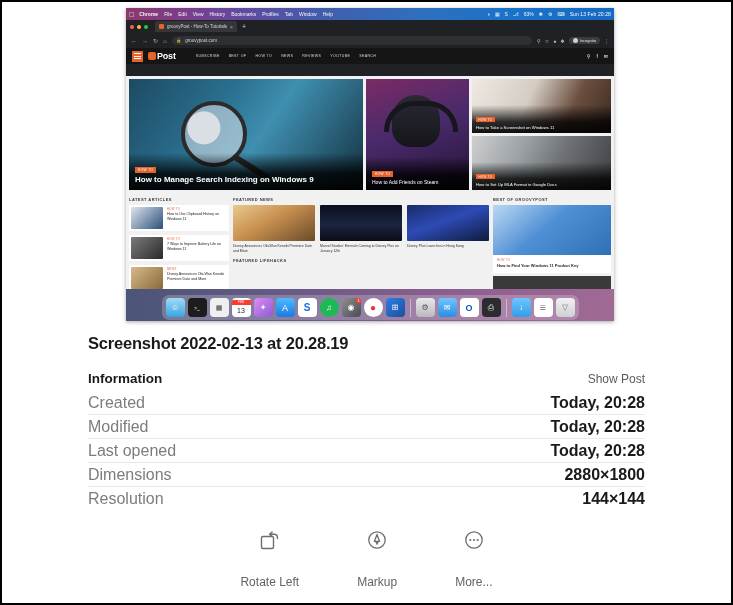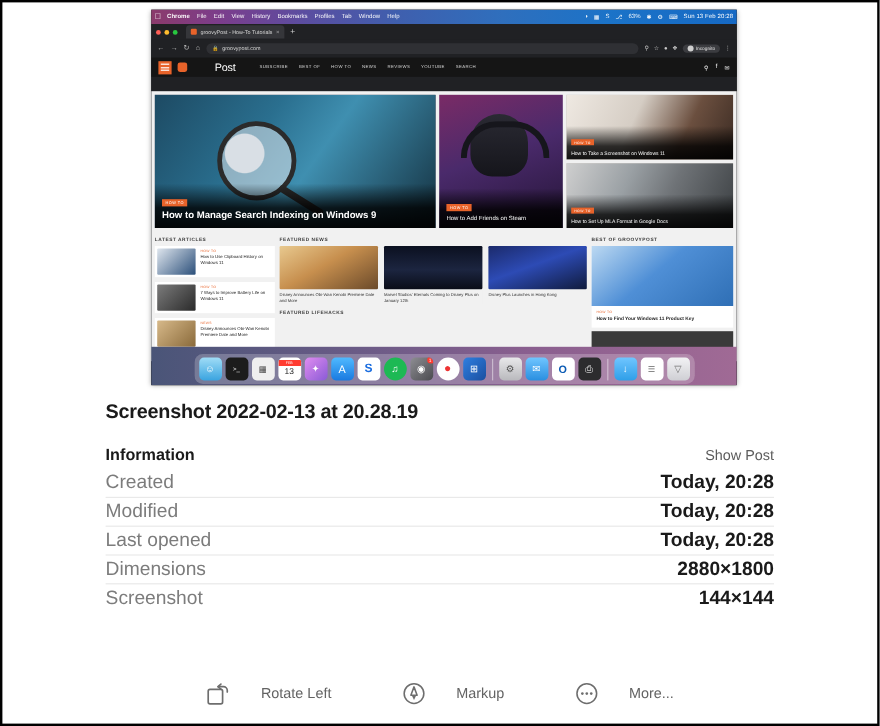--- a/index.html
+++ b/index.html
@@ -65,21 +65,21 @@
   }
   .pill .av{width:5px;height:5px;border-radius:50%;background:#cfcfcf;display:block;}
 
   
   .siteheader{
     height:16px;background:#151515;display:flex;align-items:center;padding:0 6px;box-sizing:border-box;
   }
   .burger{width:11px;height:11px;background:#e8632a;display:flex;flex-direction:column;
           justify-content:center;align-items:center;gap:1.5px;flex:0 0 auto;}
   .burger i{width:7px;height:1px;background:#fff;display:block;}
-  .logo{display:flex;align-items:center;margin-left:5px;font-size:9px;color:#fff;font-weight:normal;letter-spacing:-.2px;gap:22px;}
+  .logo{display:flex;align-items:center;margin-left:5px;font-size:9px;color:#fff;font-weight:bold;letter-spacing:-.2px;}
   .logo .gmark{width:8px;height:8px;border-radius:2px;background:#e8632a;margin-right:1px;display:inline-block;}
   .sitenav{display:flex;gap:9px;margin-left:20px;}
   .sitenav span{font-size:3.6px;color:#d9d9d9;letter-spacing:.35px;}
   .siteright{margin-left:auto;display:flex;align-items:center;gap:6px;color:#fff;font-size:5px;}
 
   
   .site{position:absolute;left:0;top:56px;width:100%;height:225px;background:#f1f1f1;overflow:hidden;}
   .herorow{display:flex;gap:3px;padding:3px;box-sizing:border-box;height:117px;}
   .hero-main{position:relative;flex:0 0 234px;height:111px;overflow:hidden;background:#2b3b52;}
   .hero-main .img{
@@ -172,21 +172,21 @@
   .rows{margin-top:5px;}
   .row{display:flex;align-items:center;justify-content:space-between;
        height:23px;border-top:1px solid #e9e9e9;}
   .row:first-child{border-top:none;}
   .row .k{font-size:16px;color:#7c7c7c;}
   .row .v{font-size:16px;color:#1a1a1a;font-weight:bold;}
 
   
   .actions{position:absolute;left:0;bottom:14px;width:100%;
            display:flex;justify-content:center;gap:58px;}
-  .action{display:flex;flex-direction:row;align-items:center;gap:24px;cursor:default;text-align:center;}
+  .action{display:flex;flex-direction:column;align-items:center;gap:24px;cursor:default;text-align:center;}
   .action .lbl{font-size:12px;color:#636363;}
   .action svg{display:block;}
 </style>
 </head>
 <body>
 
 <div class="page">
 
   <div class="preview-wrap">
 
@@ -467,21 +467,21 @@
       </div>
       <div class="row">
         <span class="k">Last opened</span>
         <span class="v">Today, 20:28</span>
       </div>
       <div class="row">
         <span class="k">Dimensions</span>
         <span class="v">2880×1800</span>
       </div>
       <div class="row">
-        <span class="k">Screenshot</span>
+        <span class="k">Resolution</span>
         <span class="v">144×144</span>
       </div>
     </div>
   </div>
 
   <div class="actions">
 
     <div class="action">
       <svg width="22" height="22" viewBox="0 0 22 22">
         <rect x="2.5" y="7.5" width="12" height="12" rx="1.5" fill="none" stroke="#6e6e6e" stroke-width="1.4"></rect>

